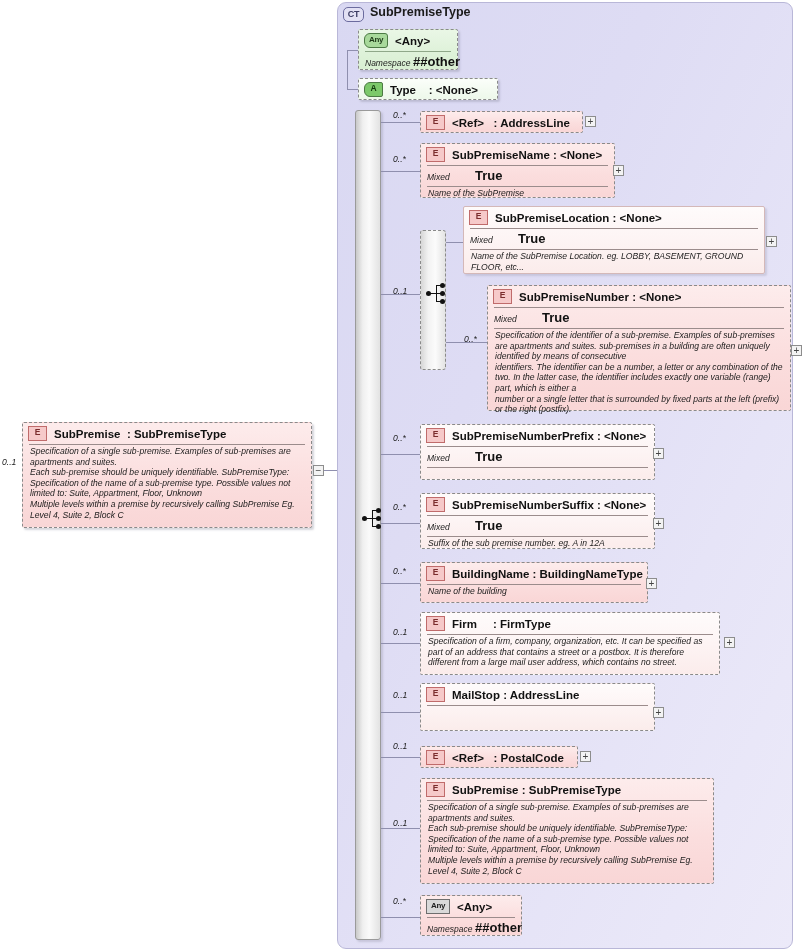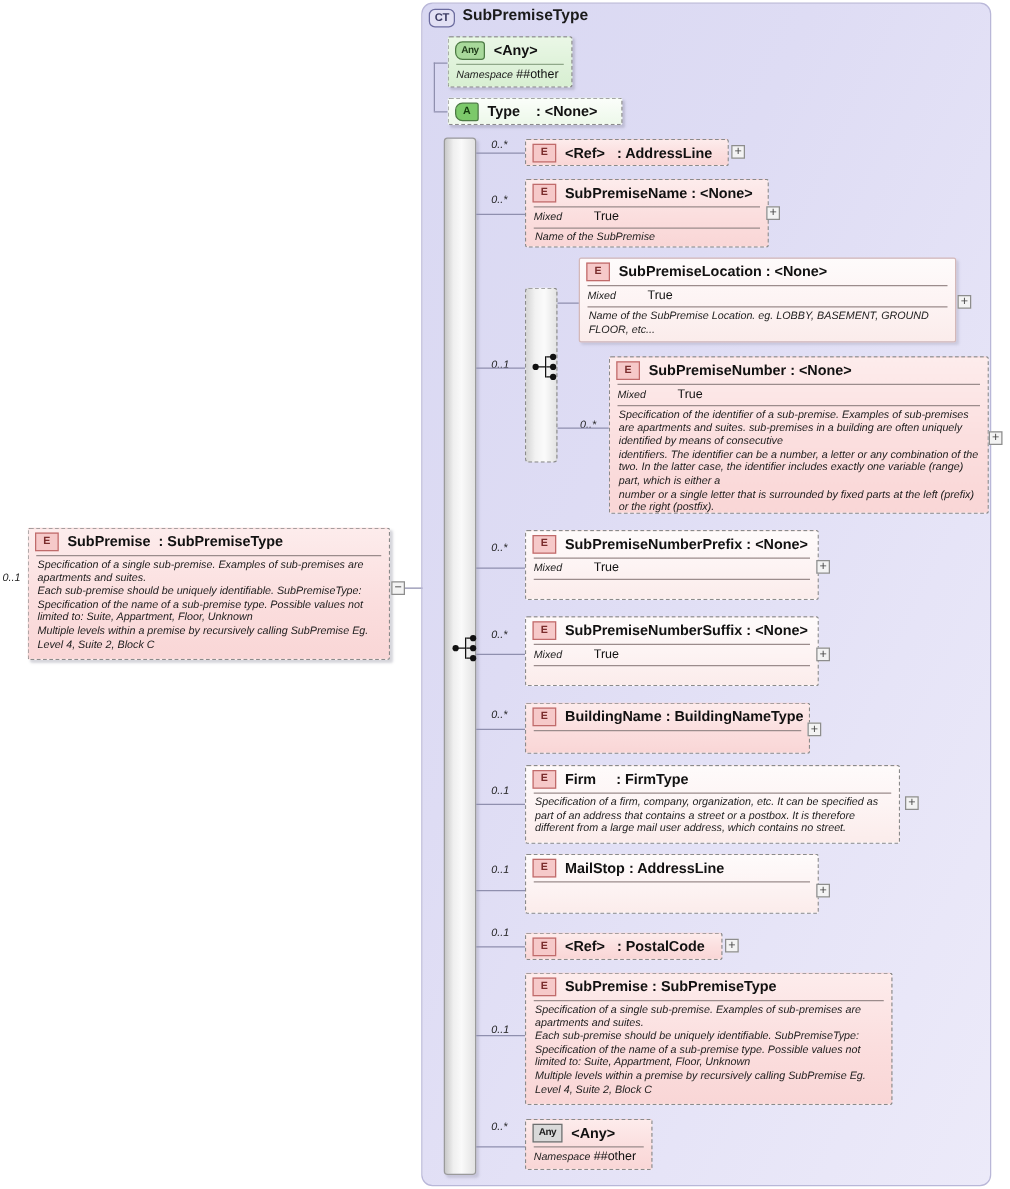--- a/index.html
+++ b/index.html
@@ -42,21 +42,21 @@
     color:#133a0d;font-size:8.5px;font-weight:bold;text-align:center;line-height:11px;
     border-radius:6px 2px 2px 6px;flex:none;margin-right:7px;}
   .nm{font-size:11.5px;font-weight:bold;color:#111;white-space:nowrap;}
   .nm .ty{font-weight:bold;}
 
   .sep{height:1px;background:#9b8c8c;margin:1px 6px 0 6px;}
   .sep-g{height:1px;background:#8fa889;margin:1px 6px 0 6px;}
 
   .prop{display:flex;align-items:baseline;padding:2px 6px 2px 6px;}
   .prop .k{font-size:8.5px;font-style:italic;color:#1c1c1c;width:48px;flex:none;}
-  .prop .v{font-size:10px;font-weight:normal;color:#111;}
+  .prop .v{font-size:13px;font-weight:bold;color:#111;}
 
   .doc{font-size:8.6px;font-style:italic;color:#1c1c1c;line-height:10.6px;
     padding:1px 7px 3px 7px;}
 
   
   .card{font-size:8.6px;font-style:italic;color:#222;white-space:nowrap;}
 
   
   .hline{background:#8f8fae;height:1px;}
   .vline{background:#8f8fae;width:1px;}
@@ -229,31 +229,33 @@
   <div class="hdr">
     <span class="badge-e">E</span>
     <span class="nm"><span>SubPremiseNumberSuffix</span>&nbsp;<span class="ty">: &lt;None&gt;</span></span>
   </div>
   <div class="sep"></div>
   <div class="prop">
     <span class="k">Mixed</span>
     <span class="v">True</span>
   </div>
   <div class="sep"></div>
+  <div class="doc">Suffix of the sub premise number. eg. A in 12A</div>
 </div>
 <div class="abs card" style="left:393px;top:502px;">0..*</div>
 <div class="abs exp" style="left:653px;top:518px;">+</div>
 <div class="abs hline" style="left:381px;top:523px;width:39px;"></div>
 
 <div class="abs node node-red" style="left:420px;top:562px;width:228px;height:41px;">
   <div class="hdr">
     <span class="badge-e">E</span>
     <span class="nm"><span>BuildingName</span>&nbsp;<span class="ty">: BuildingNameType</span></span>
   </div>
   <div class="sep"></div>
+  <div class="doc">Name of the building</div>
 </div>
 <div class="abs card" style="left:393px;top:566px;">0..*</div>
 <div class="abs exp" style="left:646px;top:578px;">+</div>
 <div class="abs hline" style="left:381px;top:583px;width:39px;"></div>
 
 <div class="abs node node-white" style="left:420px;top:612px;width:300px;height:63px;">
   <div class="hdr">
     <span class="badge-e">E</span>
     <span class="nm"><span>Firm</span>&nbsp;&nbsp;&nbsp;&nbsp;&nbsp;<span class="ty">: FirmType</span></span>
   </div>

